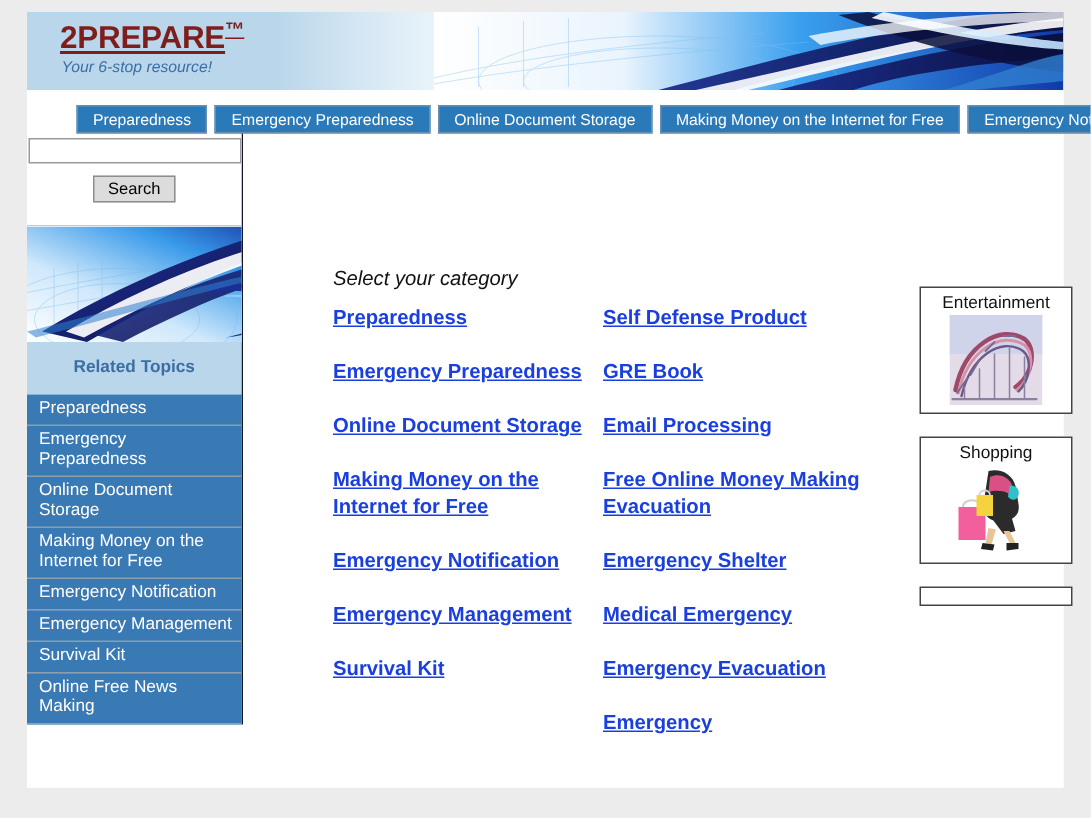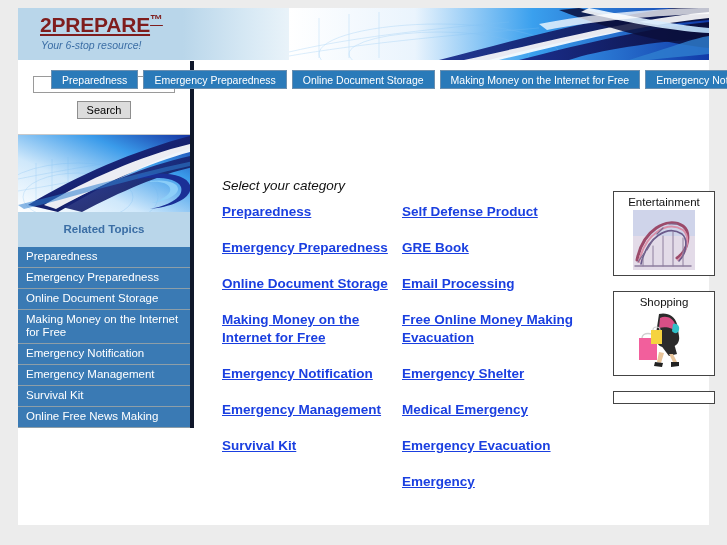--- a/index.html
+++ b/index.html
@@ -100,23 +100,23 @@
     position: relative;
     background: #ffffff;
     height: 464px;
     border-top: 1px solid #ffffff;
   }
 
   
   #sidebar {
     position: absolute;
     left: 0;
-    top: 0;
-    width: 176px;
-    border-right: 4px solid #0f172a;
+    top: 16px;
+    width: 144px;
+    border-right: 1px solid #0f172a;
     box-sizing: border-box;
   }
   #search-area {
     height: 74px;
     background: #ffffff;
     border-bottom: 1px solid #c9c9c9;
     text-align: center;
     box-sizing: border-box;
     padding-top: 13px;
   }

